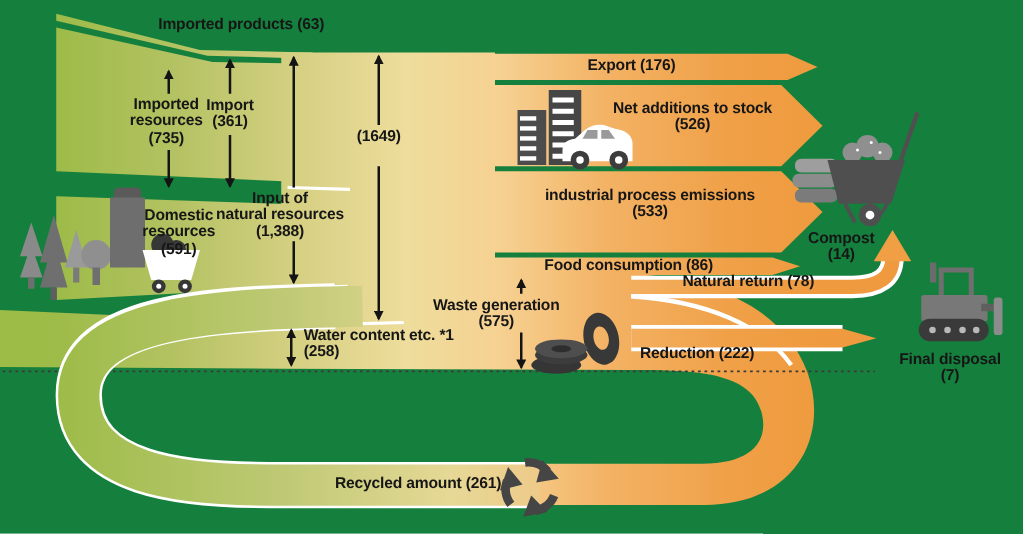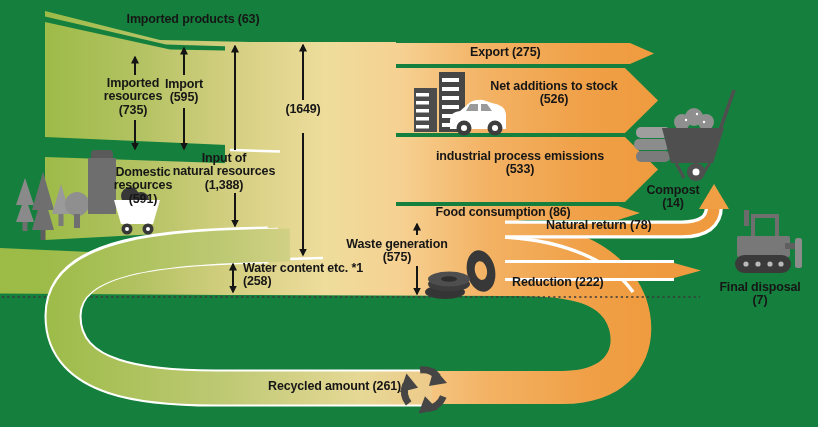--- a/index.html
+++ b/index.html
@@ -187,21 +187,21 @@
 <div class="lbl ctr" style="left:193px;top:13px">Imported products (63)</div>
 
 <div class="lbl ctr" style="left:133px;top:77px">
   <div>Imported</div>
   <div>resources</div>
   <div>(735)</div>
 </div>
 
 <div class="lbl ctr" style="left:184px;top:78px">
   <div>Import</div>
-  <div>(595)</div>
+  <div>(361)</div>
 </div>
 
 <div class="lbl ctr" style="left:303px;top:103px">
   <div>(1649)</div>
 </div>
 
 <div class="lbl ctr" style="left:224px;top:152px">
   <div>Input of</div>
   <div>natural resources</div>
   <div>(1,388)</div>
@@ -216,21 +216,21 @@
 <div class="lbl" style="left:243px;top:262px">
   <div>Water content etc. *1</div>
   <div>(258)</div>
 </div>
 
 <div class="lbl ctr" style="left:397px;top:238px">
   <div>Waste generation</div>
   <div>(575)</div>
 </div>
 
-<div class="lbl" style="left:470px;top:46px">Export (275)</div>
+<div class="lbl" style="left:470px;top:46px">Export (176)</div>
 
 <div class="lbl ctr" style="left:554px;top:80px">
   <div>Net additions to stock</div>
   <div>(526)</div>
 </div>
 
 <div class="lbl ctr" style="left:520px;top:150px">
   <div>industrial process emissions</div>
   <div>(533)</div>
 </div>

